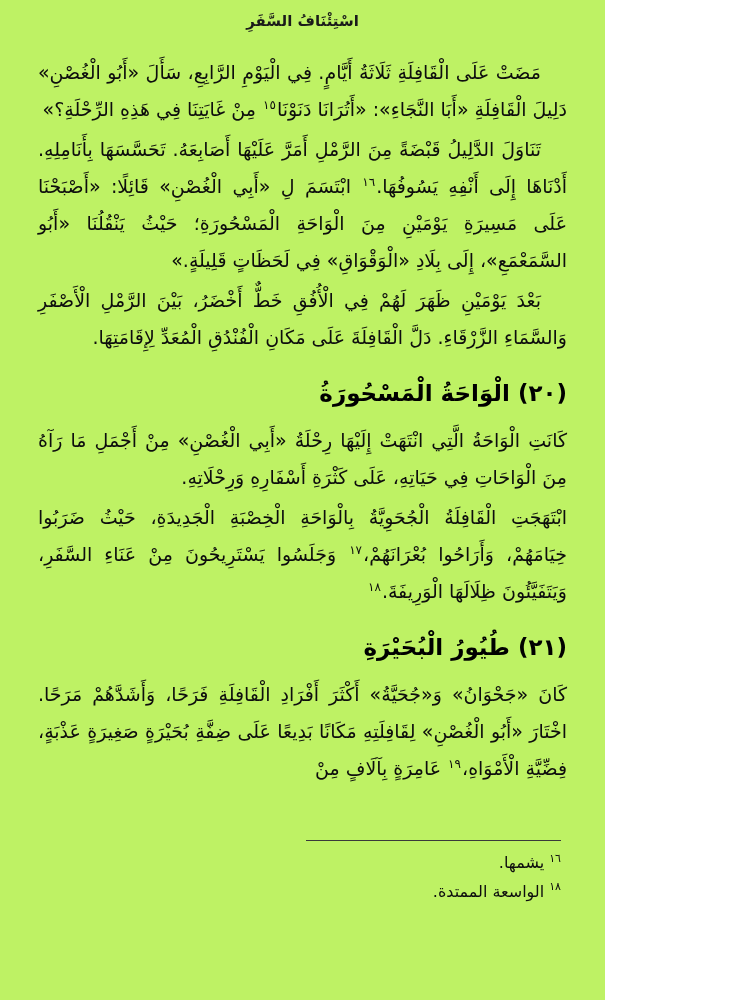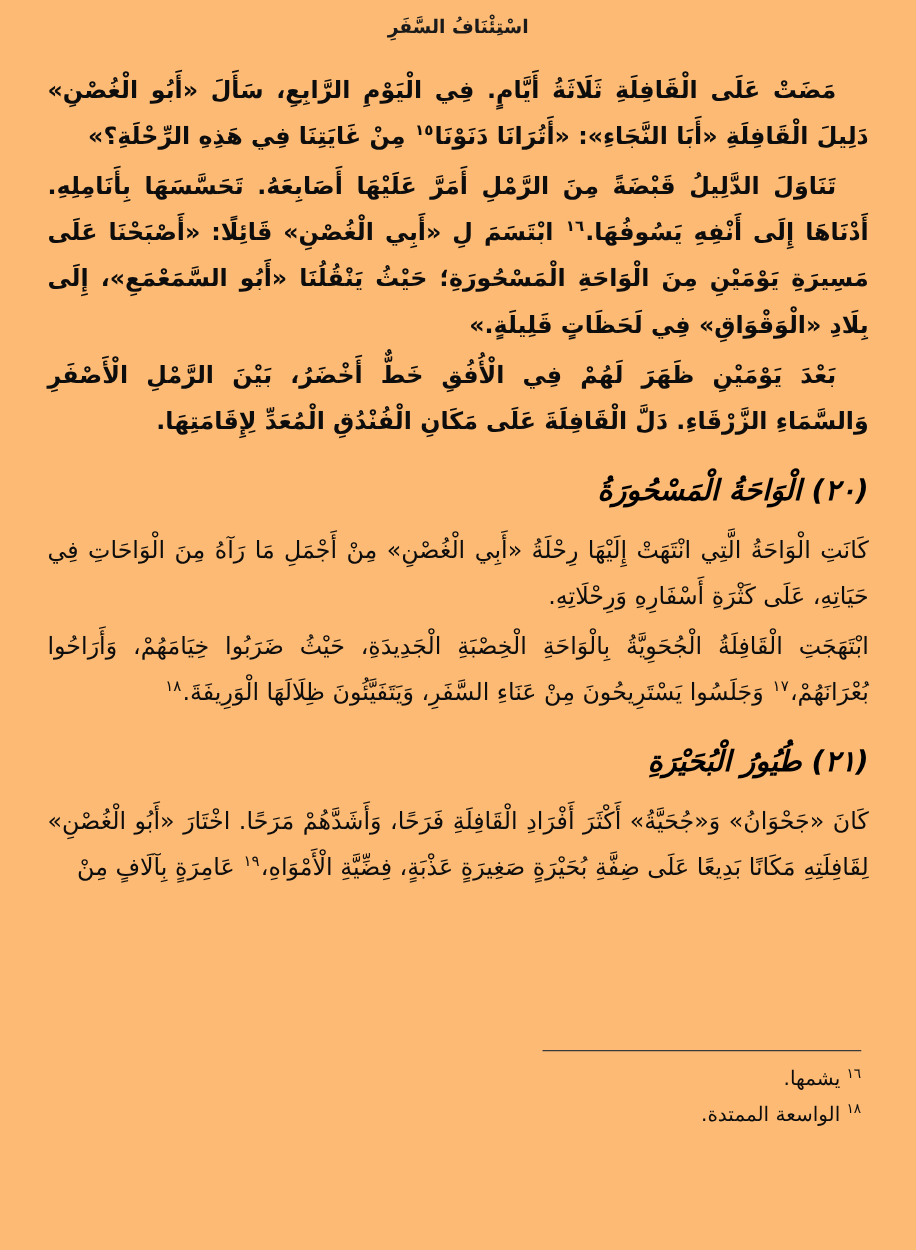--- a/index.html
+++ b/index.html
@@ -2,23 +2,23 @@
 <html lang="ar"><head>
 <meta charset="utf-8">
 <style>
   html, body {
     margin: 0;
     padding: 0;
     background: #ffffff;
   }
   .page {
     position: relative;
-    width: 733px;
+    width: 605px;
     height: 1000px;
-    background: #fdba74;
+    background: #bef264;
     color: #111111;
     font-family: "DejaVu Sans", sans-serif;
     overflow: hidden;
   }
   .doc-header {
     position: absolute;
     top: 12px;
     left: 0;
     right: 0;
     direction: rtl;
@@ -36,31 +36,29 @@
     text-align: justify;
     font-size: 19px;
     line-height: 37px;
     color: #0d0d0d;
   }
   .body-text p {
     margin: 0 0 3px 0;
   }
   .body-text p.indent {
     text-indent: 26px;
-    font-weight: bold;
   }
   .section-heading {
     direction: rtl;
     text-align: right;
     font-size: 23px;
     font-weight: bold;
     margin: 19px 0 11px 0;
     line-height: 36px;
     color: #000000;
-    font-style: italic;
   }
   sup.fnref {
     font-size: 12px;
     line-height: 0;
     vertical-align: super;
     padding: 0 1px;
   }
   .fn-separator {
     position: absolute;
     top: 840px;

